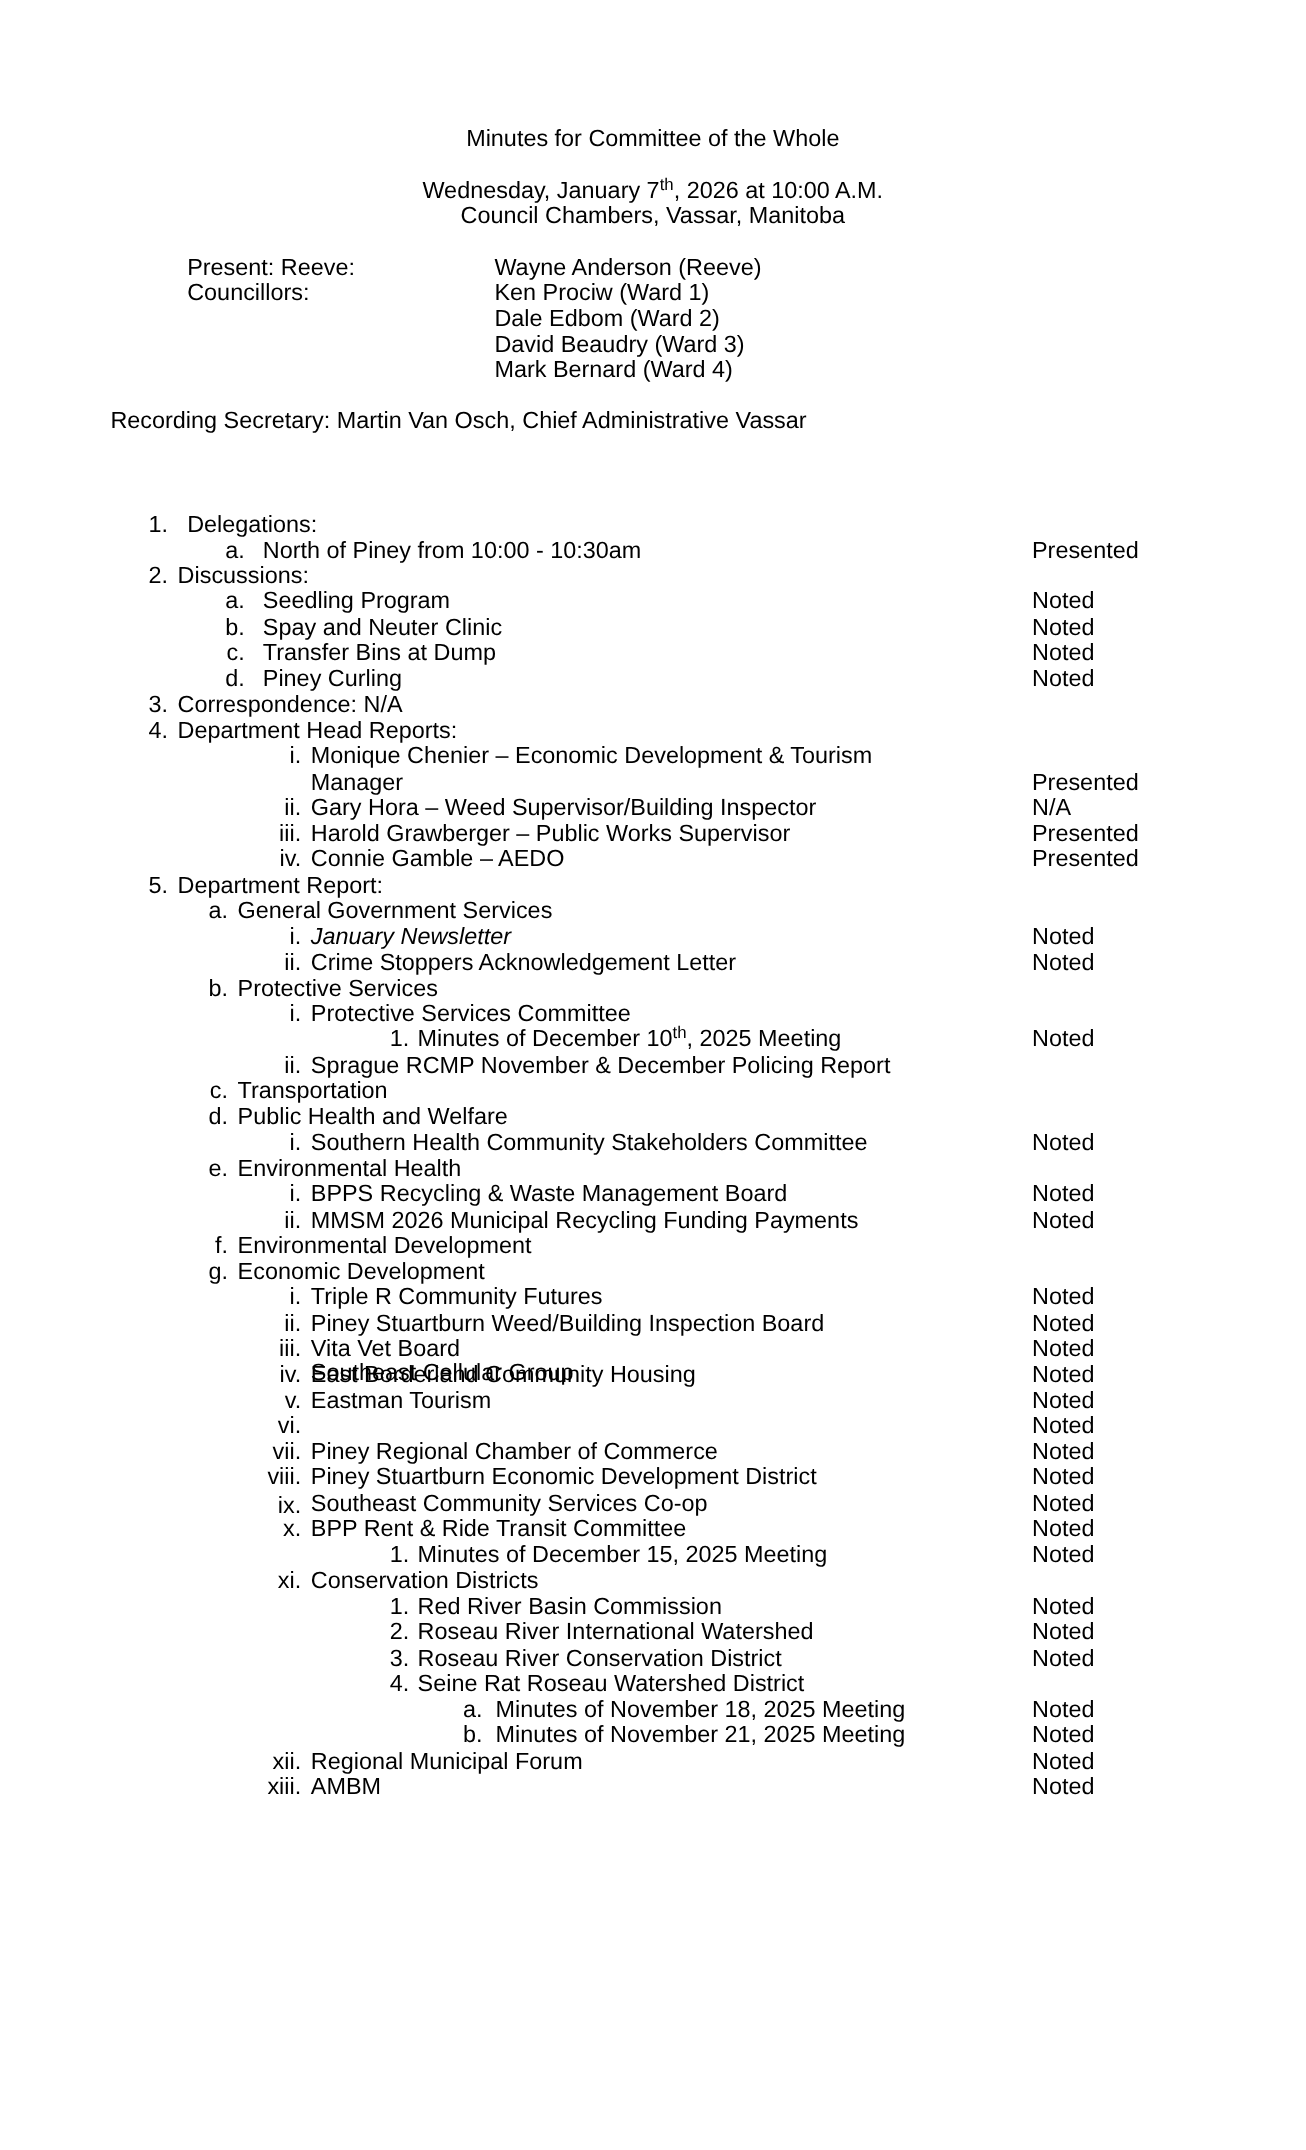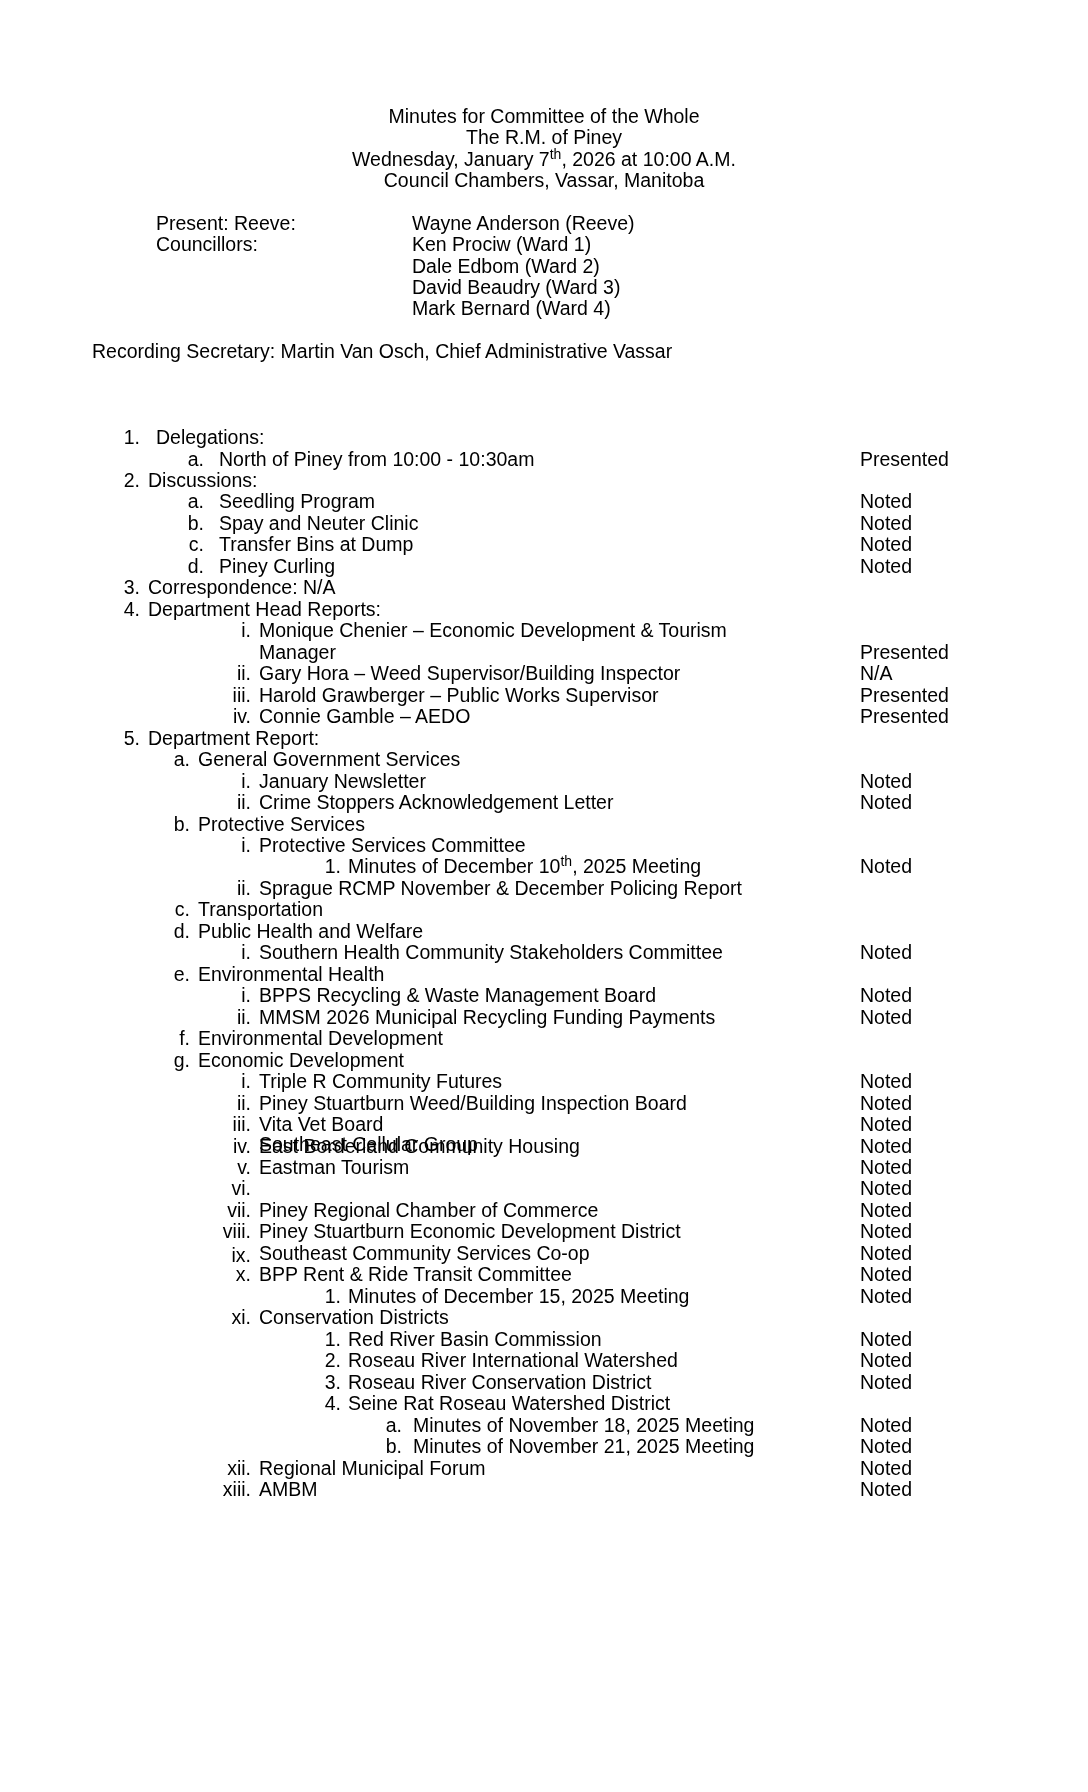--- a/index.html
+++ b/index.html
@@ -12,21 +12,20 @@
   .txt { position: absolute; white-space: nowrap; font-size: 19.5px; line-height: 24px; }
   .status { position: absolute; left: 860px; white-space: nowrap; font-size: 19.5px; line-height: 24px; }
   sup { font-size: 14px; line-height: 0; vertical-align: 7px; }
 </style>
 </head>
 <body>
 
 <div class="page">
 
   <div class="line center" style="top:104px">Minutes  for Committee of the Whole</div>
-  <div class="line center" style="top:125px">The R.M. of Piney</div>
   <div class="line center" style="top:147px"><span>Wednesday, January 7</span><sup>th</sup><span>, 2026 at 10:00 A.M.</span></div>
   <div class="line center" style="top:168px">Council Chambers, Vassar, Manitoba</div>
 
   <div class="line" style="left:156px; top:211px">Present: Reeve:</div>
   <div class="line" style="left:156px; top:232px">Councillors:</div>
   <div class="line" style="left:412px; top:211px">Wayne Anderson (Reeve)</div>
   <div class="line" style="left:412px; top:232px">Ken Prociw (Ward 1)</div>
   <div class="line" style="left:412px; top:254px">Dale Edbom (Ward 2)</div>
   <div class="line" style="left:412px; top:275px">David Beaudry (Ward 3)</div>
   <div class="line" style="left:412px; top:296px">Mark Bernard (Ward 4)</div>
@@ -101,21 +100,21 @@
       <div>
         <span class="num" style="top: 725.6px; right: 948px;">5.</span>
         <span class="txt" style="top: 725.6px; left: 148px;"><span>Department Report:</span></span>
       </div>
       <div>
         <span class="num" style="top: 747px; right: 898px;">a.</span>
         <span class="txt" style="top: 747px; left: 198px;"><span>General Government Services</span></span>
       </div>
       <div>
         <span class="num" style="top: 768.5px; right: 837px;">i.</span>
-        <span class="txt" style="top: 768.5px; left: 259px;"><span>January Newsletter</span></span>
+        <span class="txt" style="top: 768.5px; left: 259px; font-style: italic;"><span>January Newsletter</span></span>
         <span class="status" style="top: 768.5px;">Noted</span>
       </div>
       <div>
         <span class="num" style="top: 790px; right: 837px;">ii.</span>
         <span class="txt" style="top: 790px; left: 259px;"><span>Crime Stoppers Acknowledgement Letter</span></span>
         <span class="status" style="top: 790px;">Noted</span>
       </div>
       <div>
         <span class="num" style="top: 811.5px; right: 898px;">b.</span>
         <span class="txt" style="top: 811.5px; left: 198px;"><span>Protective Services</span></span>

